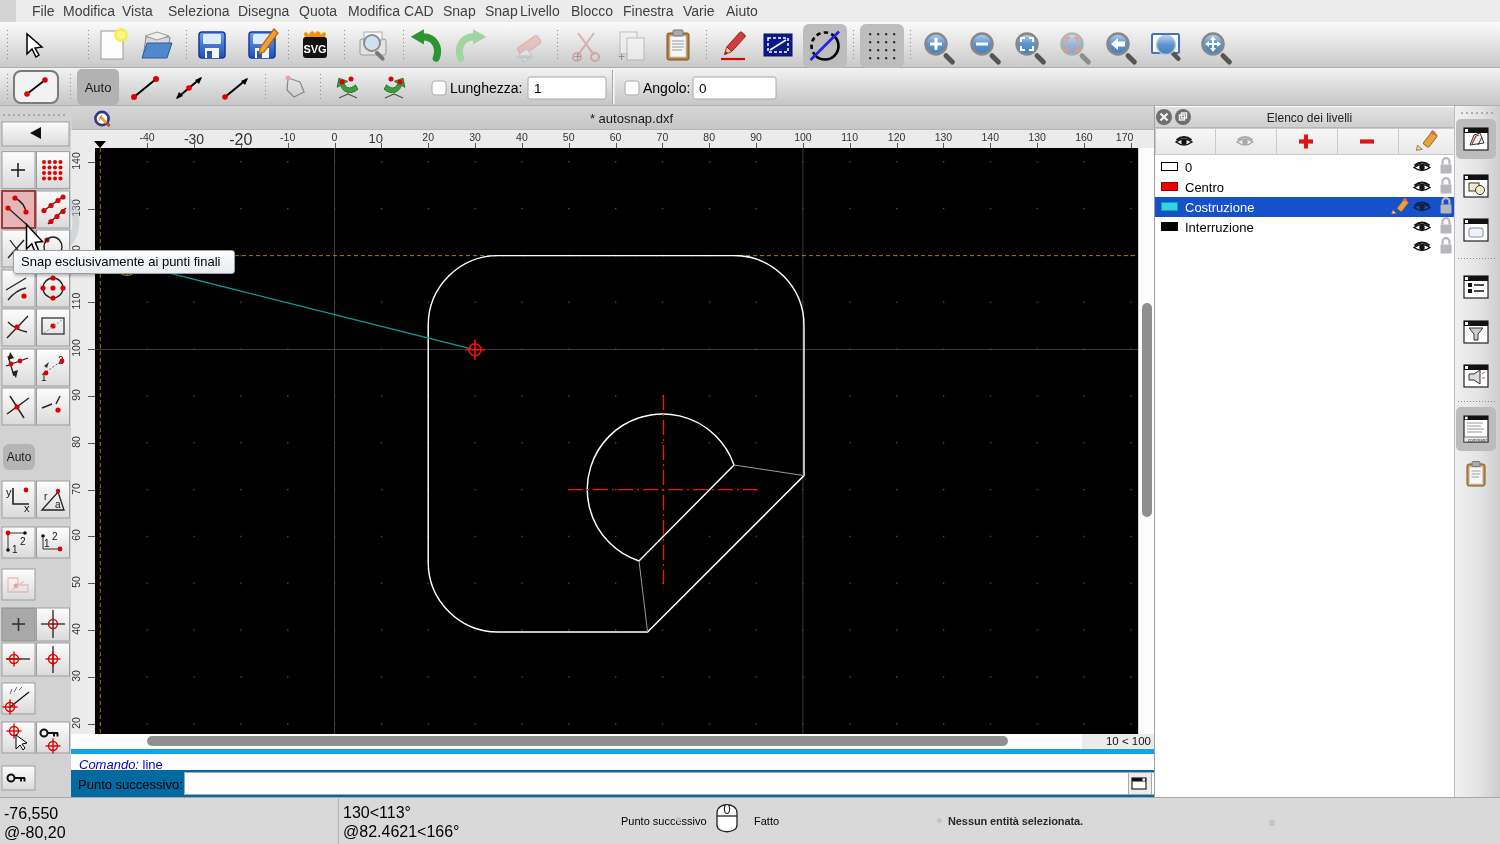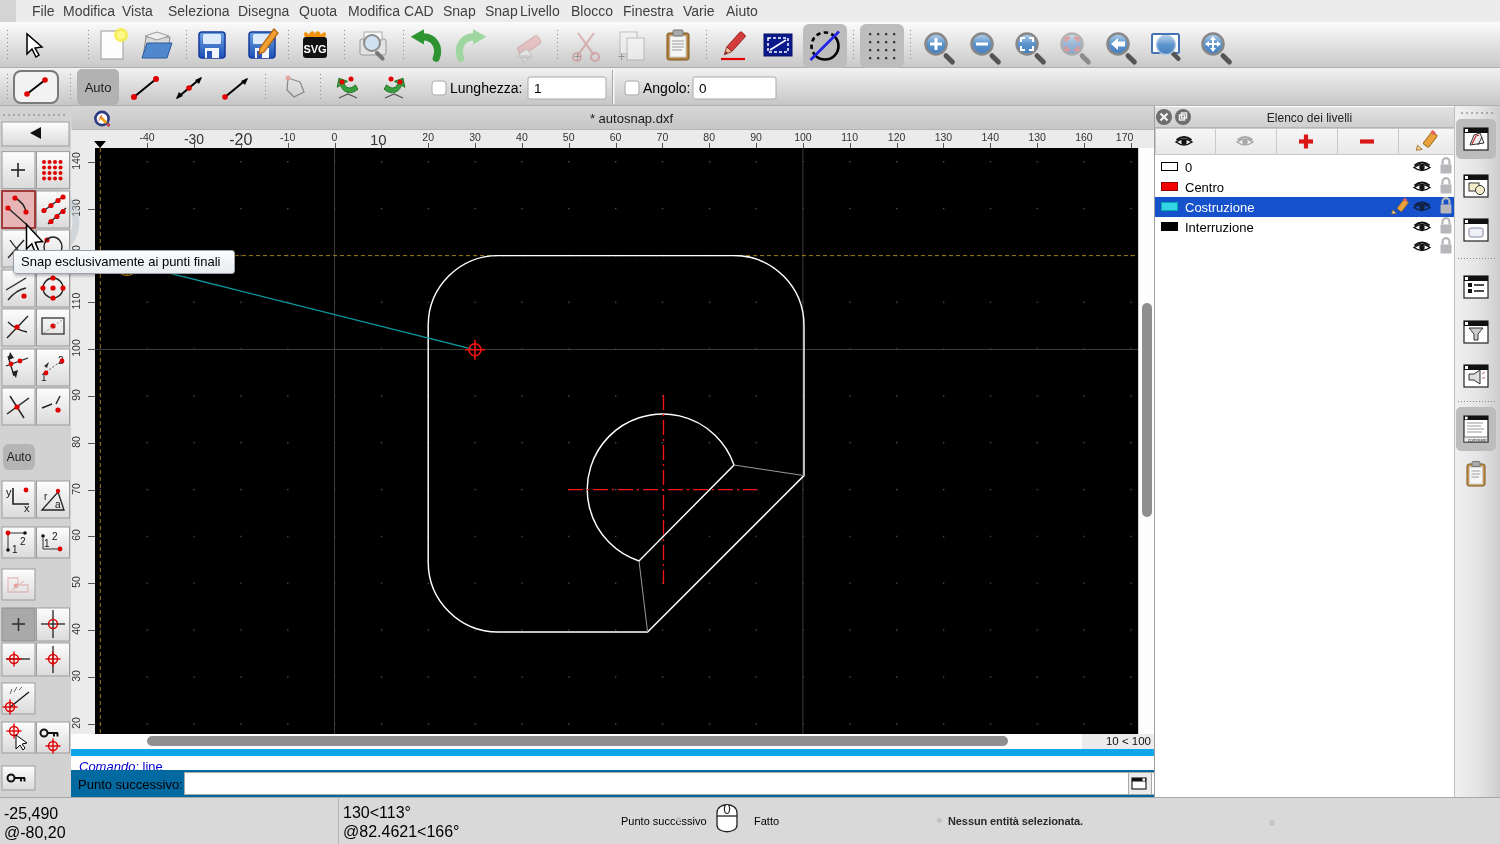--- a/index.html
+++ b/index.html
@@ -14,21 +14,21 @@
 #docbar .title { position:absolute; left:19px; width:100%; text-align:center; top:5px; font-size:13px; color:#1a1a1a; }
 #leftdock { left:0; top:106px; width:72px; height:691px; background:#d2d2d2; }
 #hruler { left:71px; top:130px; width:1083px; height:18px; background:#ebebeb; }
 #vruler { left:71px; top:148px; width:24px; height:586px; background:#ebebeb; }
 #canvas { left:95px; top:148px; width:1043px; height:586px; background:#000; }
 #vscroll { left:1138px; top:148px; width:16px; height:586px; background:#fdfdfd; border-left:1px solid #d0d0d0; }
 #vthumb { position:absolute; left:2.5px; top:155px; width:10px; height:214px; background:#8f8f8f; border-radius:5px; }
 #hscrollrow { left:71px; top:734px; width:1083px; height:15px; background:#fdfdfd; }
 #hthumb { position:absolute; left:76px; top:2px; width:861px; height:10px; background:#8f8f8f; border-radius:5px; }
 #hlabel { position:absolute; right:0; top:0; width:72px; height:15px; background:#ebebeb; font-size:11.5px; color:#111; text-align:right; padding:1px 3px 0 0; }
-#cmdhist { left:71px; top:749px; width:1083px; height:21px; background:#fff; border-top:7px solid #0ea5e9; font-size:13px; padding:3px 0 0 8px; color:#0000d0; }
+#cmdhist { left:71px; top:749px; width:1083px; height:21px; background:#fff; border-top:5px solid #0ea5e9; font-size:13px; padding:3px 0 0 8px; color:#0000d0; }
 #cmdhist i { font-style:italic; }
 #cmdline { left:71px; top:770px; width:1083px; height:27px; background:#0369a1; }
 #cmdline .lbl { position:absolute; left:7px; top:7px; font-size:13px; color:#000; }
 #cmdline .field { position:absolute; left:113px; top:2px; width:1011px; height:23px; background:#fff; border:1px solid #a8a8a8; }
 #cmdline .btn { position:absolute; right:2px; top:2px; width:24px; height:23px; background:#ececec; border:1px solid #a8a8a8; }
 #statusbar { left:0; top:797px; width:1500px; height:47px; background:#d9d9d9; border-top:1px solid #a8a8a8; font-size:11.5px; color:#1a1a1a; }
 #rightdock { left:1154px; top:106px; width:300px; height:691px; background:#fff; border-left:1px solid #a0a0a0;padding-left:8px; }
 #rdhead { position:absolute; left:0; top:1px; width:100%; height:21px; background:linear-gradient(#e2e2e2,#cfcfcf); border-bottom:1px solid #b5b5b5; }
 #rdhead .title { position:absolute; left:5px; width:100%; text-align:center; top:4px; font-size:12px; color:#222; }
 #rdtools { position:absolute; left:0; top:22px; width:100%; height:27px; background:#efefef; }
@@ -340,21 +340,21 @@
     <div style="position:absolute;left:61.1px;top:1px;width:30px;text-align:center;font-size:10.5px;color:#333">-40</div>
     <div style="position:absolute;left:76.1px;top:13px;width:1px;height:5px;background:#555"></div>
     <div style="position:absolute;left:108.0px;top:1px;width:30px;text-align:center;font-size:14px;color:#333">-30</div>
     <div style="position:absolute;left:123.0px;top:13px;width:1px;height:5px;background:#555"></div>
     <div style="position:absolute;left:154.8px;top:1px;width:30px;text-align:center;font-size:16px;color:#333">-20</div>
     <div style="position:absolute;left:169.8px;top:13px;width:1px;height:5px;background:#555"></div>
     <div style="position:absolute;left:201.7px;top:1px;width:30px;text-align:center;font-size:10.5px;color:#333">-10</div>
     <div style="position:absolute;left:216.7px;top:13px;width:1px;height:5px;background:#555"></div>
     <div style="position:absolute;left:248.5px;top:1px;width:30px;text-align:center;font-size:10.5px;color:#333">0</div>
     <div style="position:absolute;left:263.5px;top:13px;width:1px;height:5px;background:#555"></div>
-    <div style="position:absolute;left:299px;top:1px;width:30px;text-align:left;font-size:15px;color:#333">10</div>
+    <div style="position:absolute;left:282px;top:1px;width:30px;text-align:right;font-size:13px;color:#333">10</div>
     <div style="position:absolute;left:310.3px;top:13px;width:1px;height:5px;background:#555"></div>
     <div style="position:absolute;left:342.2px;top:1px;width:30px;text-align:center;font-size:10.5px;color:#333">20</div>
     <div style="position:absolute;left:357.2px;top:13px;width:1px;height:5px;background:#555"></div>
     <div style="position:absolute;left:389.0px;top:1px;width:30px;text-align:center;font-size:10.5px;color:#333">30</div>
     <div style="position:absolute;left:404.0px;top:13px;width:1px;height:5px;background:#555"></div>
     <div style="position:absolute;left:435.9px;top:1px;width:30px;text-align:center;font-size:10.5px;color:#333">40</div>
     <div style="position:absolute;left:450.9px;top:13px;width:1px;height:5px;background:#555"></div>
     <div style="position:absolute;left:482.7px;top:1px;width:30px;text-align:center;font-size:10.5px;color:#333">50</div>
     <div style="position:absolute;left:497.7px;top:13px;width:1px;height:5px;background:#555"></div>
     <div style="position:absolute;left:529.5px;top:1px;width:30px;text-align:center;font-size:10.5px;color:#333">60</div>
@@ -486,21 +486,21 @@
         <div class="sw" style="background:#35d3e6;border:1px solid #0aa"></div>
         <span class="nm">Costruzione</span>
       </div>
     <div class="lrow" style="top:111px">
         <div class="sw" style="background:#000"></div>
         <span class="nm">Interruzione</span>
       </div>
   </div>
   <div id="rightbar" class="abs"></div>
   <div id="statustext">
-    <div class="abs" style="left:4px;top:805px">-25,490</div>
+    <div class="abs" style="left:4px;top:805px">-76,550</div>
     <div class="abs" style="left:4px;top:824px">@-80,20</div>
     <div class="abs" style="left:338px;top:797px;width:1px;height:47px;background:#b5b5b5"></div>
     <div class="abs" style="left:343px;top:804px">130&lt;113°</div>
     <div class="abs" style="left:343px;top:823px">@82.4621&lt;166°</div>
     <div class="abs" style="left:621px;top:815px;font-size:11px">Punto successivo</div>
     <div class="abs" style="left:754px;top:815px;font-size:11px">Fatto</div>
     <div class="abs" style="left:676px;top:817px;width:5px;height:5px;border-radius:3px;background:#c2c2c2"></div>
     <div class="abs" style="left:937px;top:818px;width:5px;height:5px;border-radius:3px;background:#c2c2c2"></div>
     <div class="abs" style="left:948px;top:815px;font-size:11px;font-weight:bold;letter-spacing:-0.1px;color:#2a2a2a">Nessun entità selezionata.</div>
     <div class="abs" style="left:1269px;top:820px;width:6px;height:6px;border-radius:3px;background:#c6c6c6"></div>

